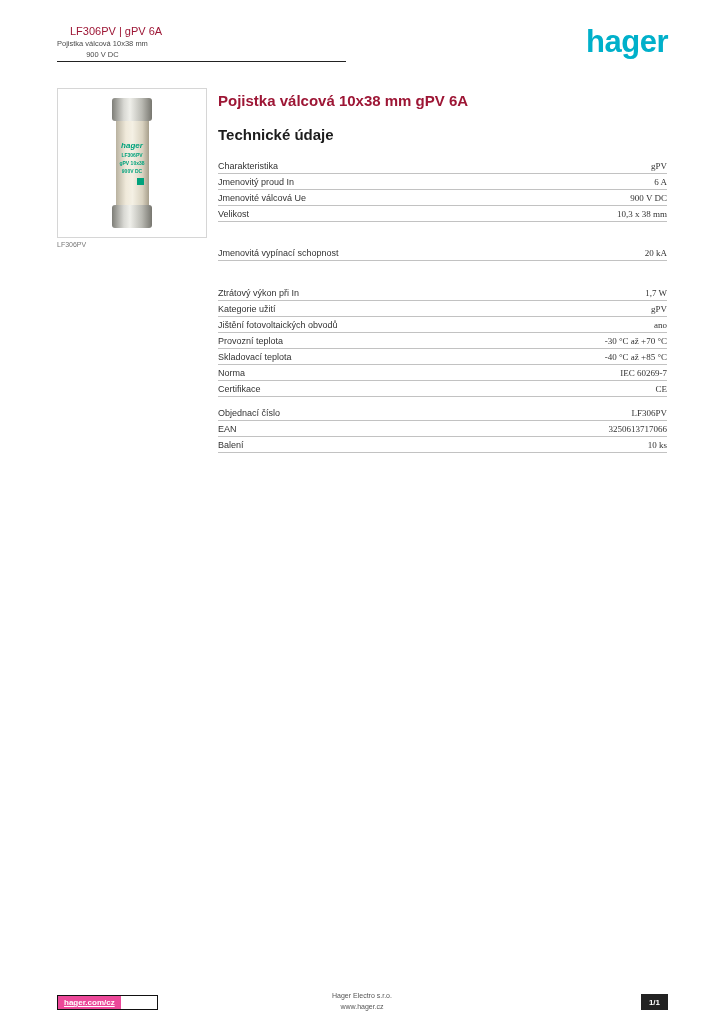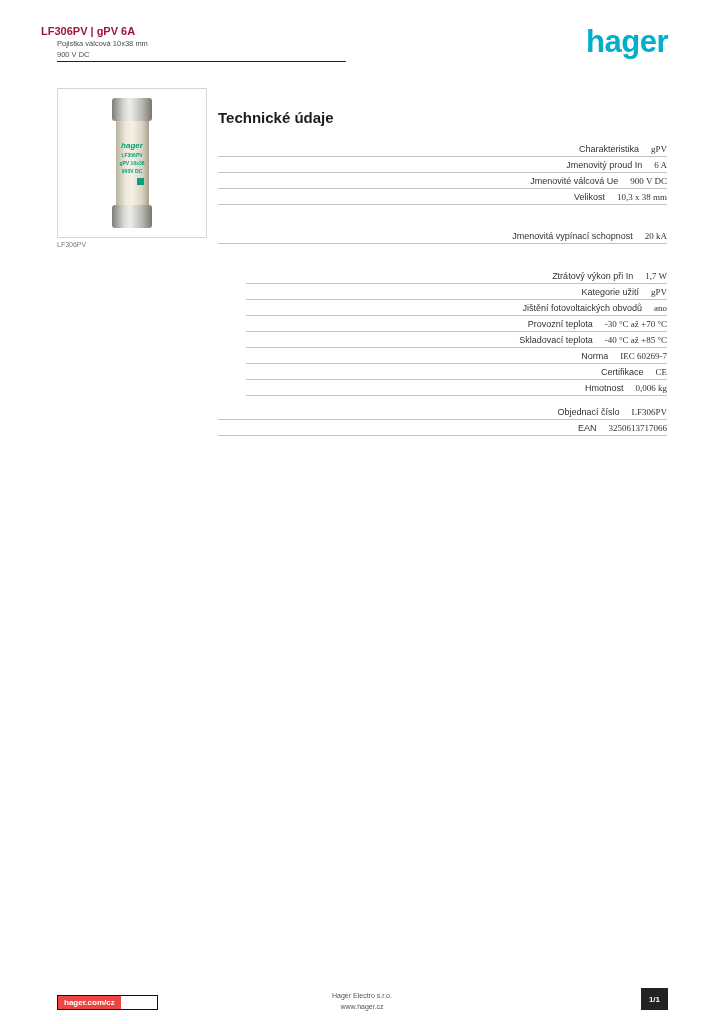--- a/index.html
+++ b/index.html
@@ -2,22 +2,22 @@
 <html><head>
 <meta charset="utf-8">
 <style>
   html,body { margin:0; padding:0; }
   .page {
     position:relative; width:724px; height:1024px; background:#ffffff;
     font-family:"Liberation Sans", sans-serif; overflow:hidden;
   }
 
   
-  .header-ref { position:absolute; left:41px; top:25px; font-size:11px; font-weight:700; color:#9d1635; }
-  .header-sub { position:absolute; left:57px; top:39px; font-size:7.5px; color:#4a4a4a; line-height:1.45; }
+  .header-ref { position:absolute; left:70px; top:25px; font-size:11px; font-weight:400; color:#9d1635; }
+  .header-sub { position:absolute; left:57px; top:39px; font-size:7.5px; color:#4a4a4a; line-height:1.45;text-align:center; }
   .header-rule { position:absolute; left:57px; top:61px; width:289px; height:1px; background:#222; }
   .logo { position:absolute; top:24px; right:56px; font-size:31px; font-weight:700; color:#00b0ca; letter-spacing:-0.5px; }
 
   
   .product-box {
     position:absolute; left:57px; top:88px; width:148px; height:148px;
     border:1px solid #d6d6d6; background:#fff;
     display:flex; align-items:center; justify-content:center;
   }
   .fuse { display:flex; flex-direction:column; align-items:center; }
@@ -34,36 +34,36 @@
   .fuse-line { color:#00a27c; font-size:5px; font-weight:700; white-space:nowrap; }
   .fuse-mark { width:7px; height:7px; background:#00a27c; margin-top:2px; align-self:flex-end; margin-right:5px; }
   .product-caption { position:absolute; left:57px; top:241px; font-size:7px; color:#777; }
 
   
   .main { position:absolute; left:218px; top:92px; width:449px; }
   .title { font-size:15px; font-weight:700; color:#9d1635; }
   .section-label { margin-top:17px; font-size:15px; font-weight:700; color:#1c1c1c; }
   .g-a { margin-top:15px; }
   .g-single { margin-top:23px; }
-  .g-b { margin-top:24px;margin-left:28px; }
+  .g-b { margin-top:24px; }
   .section2 { margin-top:22px; }
   .g-c { margin-top:8px; }
   .spec-row {
-    display:flex; justify-content:flex-end; align-items:flex-end;
+    display:flex; justify-content:space-between; align-items:flex-end;
     padding:3px 0 2px; border-bottom:1px solid #c2c2c2;
     font-size:9px; color:#333333;
   }
   .spec-value { text-align:right; white-space:nowrap; padding-left:12px;font-family:Liberation Serif, serif; }
 
   
   .footer-left { position:absolute; left:57px; bottom:14px; display:flex; border:1px solid #111; height:15px; box-sizing:border-box; }
-  .footer-site { background:#ef4444; color:#fff; font-size:8px; font-weight:700; padding:0 6px; display:flex; align-items:center; }
+  .footer-site { background:#ec4899; color:#fff; font-size:8px; font-weight:700; padding:0 6px; display:flex; align-items:center;text-decoration:underline; }
   .footer-spacer { display:block; width:36px; background:#fff; }
   .footer-center { position:absolute; left:0; right:0; bottom:12px; text-align:center; font-size:7px; color:#555; line-height:1.5; }
-  .footer-page { position:absolute; right:56px; bottom:14px; background:#222; color:#fff; font-size:8px; font-weight:700; padding:0 8px; height:22px; display:flex; align-items:center; box-sizing:border-box; }
+  .footer-page { position:absolute; right:56px; bottom:14px; background:#222; color:#fff; font-size:8px; font-weight:700; padding:0 8px; height:16px; display:flex; align-items:center; box-sizing:border-box; }
 </style>
 </head>
 <body>
 
 <div class="page">
 
   <div class="header-ref">LF306PV | gPV 6A</div>
   <div class="header-sub">
     <div>Pojistka válcová 10x38 mm</div>
     <div>900 V DC</div>
@@ -80,20 +80,21 @@
         <span class="fuse-line">gPV 10x38</span>
         <span class="fuse-line">900V DC</span>
         <span class="fuse-mark"></span>
       </div>
       <div class="fuse-cap"></div>
     </div>
   </div>
   <div class="product-caption">LF306PV</div>
 
   <div class="main">
+    <div class="title">Pojistka válcová 10x38 mm gPV 6A</div>
     <div class="section-label">Technické údaje</div>
 
     <div class="g-a">
       <div class="spec-row">
         <span class="spec-label">Charakteristika</span>
         <span class="spec-value">gPV</span>
       </div>
       <div class="spec-row">
         <span class="spec-label">Jmenovitý proud In</span>
         <span class="spec-value">6 A</span>
@@ -137,35 +138,35 @@
         <span class="spec-value">-40 °C až +85 °C</span>
       </div>
       <div class="spec-row">
         <span class="spec-label">Norma</span>
         <span class="spec-value">IEC 60269-7</span>
       </div>
       <div class="spec-row">
         <span class="spec-label">Certifikace</span>
         <span class="spec-value">CE</span>
       </div>
-      <div class="spec-row">
-        <span class="spec-label">Hmotnost</span>
-        <span class="spec-value">0,006 kg</span>
-      </div>
     </div>
 
 
     <div class="g-c">
       <div class="spec-row">
         <span class="spec-label">Objednací číslo</span>
         <span class="spec-value">LF306PV</span>
       </div>
       <div class="spec-row">
         <span class="spec-label">EAN</span>
         <span class="spec-value">3250613717066</span>
+      </div>
+      <div class="spec-row">
+        <span class="spec-label">Balení</span>
+        <span class="spec-value">10 ks</span>
       </div>
     </div>
   </div>
 
   <div class="footer-left">
     <span class="footer-site">hager.com/cz</span>
     <span class="footer-spacer"></span>
   </div>
   <div class="footer-center">
     <div>Hager Electro s.r.o.</div>

